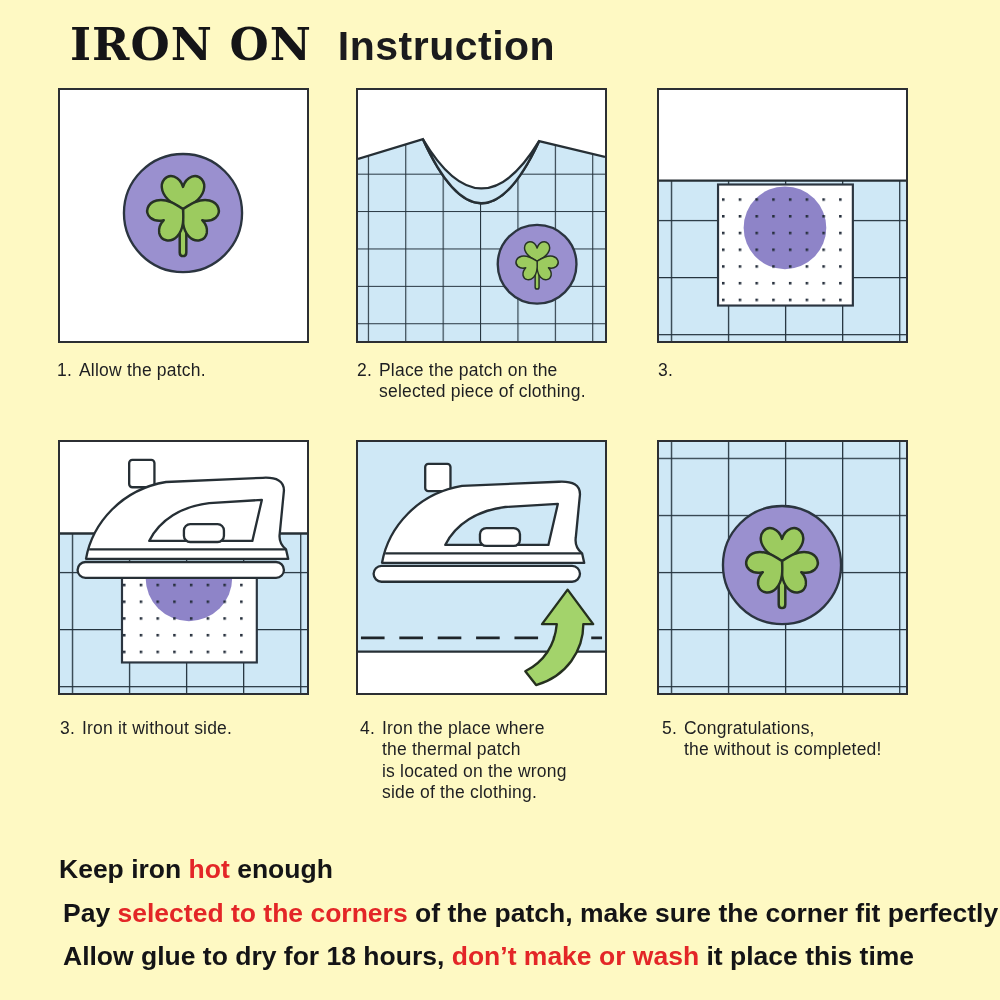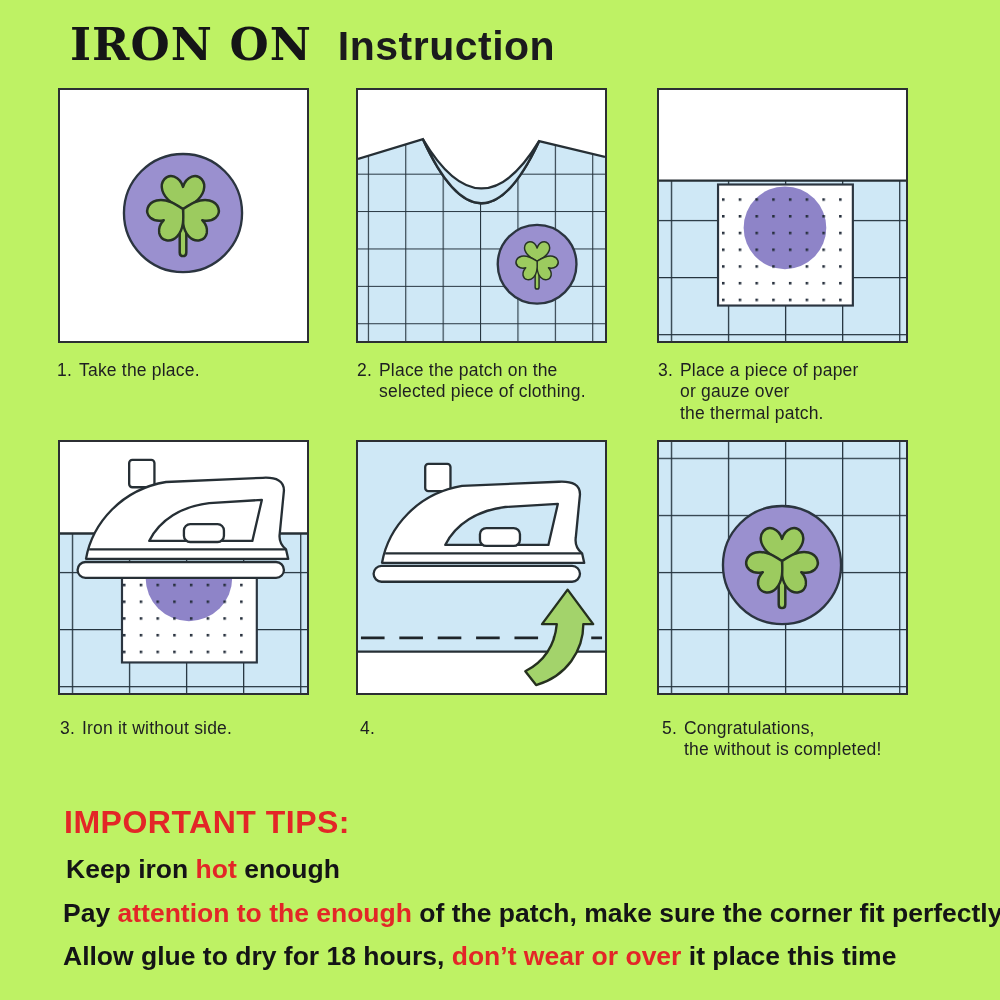--- a/index.html
+++ b/index.html
@@ -2,21 +2,21 @@
 <html style="--fabric: #cfe8f6; --gridline: #24333e; --patch-purple: #9a90cf; --patch-purple-soft: #8e84c8; --clover-green: #9ccb5f; --arrow-green: #a3d36b; --outline-dark: #262f35; --red: #e32627; --ink: #1d1e20; --paper-dot: #262f3c;"><head>
 <meta charset="utf-8">
 <style>
   :root{
     --fabric:#cfe8f6; --gridline:#24333e; --patch-purple:#9a90cf; --patch-purple-soft:#8e84c8;
     --clover-green:#9ccb5f; --arrow-green:#a3d36b; --outline-dark:#262f35; --red:#e32627;
     --ink:#1d1e20; --paper-dot:#262f3c;
   }
   *{margin:0;padding:0;box-sizing:border-box}
   html,body{background:#ffffff}
-  .page{position:relative;width:1000px;height:1000px;background:#bef264;overflow:hidden;
+  .page{position:relative;width:1000px;height:1000px;background:#fef9c3;overflow:hidden;
          font-family:"Liberation Sans", sans-serif;color:var(--ink)}
   .title{position:absolute;left:70px;top:18px;white-space:nowrap}
   .title .t-serif{font-family:"DejaVu Serif", serif;font-weight:bold;font-size:45px;letter-spacing:1px;color:#151517}
   .title .t-sans{font-family:"Liberation Sans", sans-serif;font-weight:bold;font-size:41px;letter-spacing:.5px;color:#1b1b1d;margin-left:26px}
   .panel{position:absolute;width:251px;height:255px;border:2px solid #2c2f33;background:#fff}
   .panel svg{display:block;width:100%;height:100%}
   .caption{position:absolute;display:flex;gap:7px;font-size:17.5px;line-height:1.22;
            letter-spacing:.2px;color:#1e1f22;font-weight:500}
   .caption .ctext{white-space:pre-line}
   .tips-title{position:absolute;font-size:32px;font-weight:bold;letter-spacing:.5px;color:var(--red)}
@@ -134,44 +134,44 @@
   <div class="panel" style="left:657px;top:440px">
     <svg viewBox="0 0 251 255">
       <rect x="0" y="0" width="251" height="255" fill="url(#gridPat)"></rect>
       <circle cx="125" cy="125" r="60" class="patch"></circle>
       <use href="#clover" transform="translate(125,121) scale(1.05)"></use>
     </svg>
   </div>
 
   <div class="caption" style="left:57px;top:360px">
     <span class="num">1.</span>
-    <span class="ctext">Take the place.</span>
+    <span class="ctext">Allow the patch.</span>
   </div>
   <div class="caption" style="left:357px;top:360px">
     <span class="num">2.</span>
     <span class="ctext">Place the patch on the
 selected piece of clothing.</span>
   </div>
   <div class="caption" style="left:658px;top:360px">
     <span class="num">3.</span>
-    <span class="ctext">Place a piece of paper
-or gauze over
-the thermal patch.</span>
   </div>
   <div class="caption" style="left:60px;top:718px">
     <span class="num">3.</span>
     <span class="ctext">Iron it without side.</span>
   </div>
   <div class="caption" style="left:360px;top:718px">
     <span class="num">4.</span>
+    <span class="ctext">Iron the place where
+the thermal patch
+is located on the wrong
+side of the clothing.</span>
   </div>
   <div class="caption" style="left:662px;top:718px">
     <span class="num">5.</span>
     <span class="ctext">Congratulations,
 the without is completed!</span>
   </div>
 
-  <div class="tips-title" style="left:64px;top:804px">IMPORTANT TIPS:</div>
-  <div class="tip-line" style="left:66px;top:854px"><span>Keep iron </span><span class="red">hot</span><span> enough</span></div>
-  <div class="tip-line" style="left:63px;top:898px"><span>Pay </span><span class="red">attention to the enough</span><span> of the patch, make sure the corner fit perfectly</span></div>
-  <div class="tip-line" style="left:63px;top:941px"><span>Allow glue to dry for 18 hours, </span><span class="red">don’t wear or over</span><span> it place this time</span></div>
+  <div class="tip-line" style="left:59px;top:854px"><span>Keep iron </span><span class="red">hot</span><span> enough</span></div>
+  <div class="tip-line" style="left:63px;top:898px"><span>Pay </span><span class="red">selected to the corners</span><span> of the patch, make sure the corner fit perfectly</span></div>
+  <div class="tip-line" style="left:63px;top:941px"><span>Allow glue to dry for 18 hours, </span><span class="red">don’t make or wash</span><span> it place this time</span></div>
 
 </div>
 
 </body></html>

